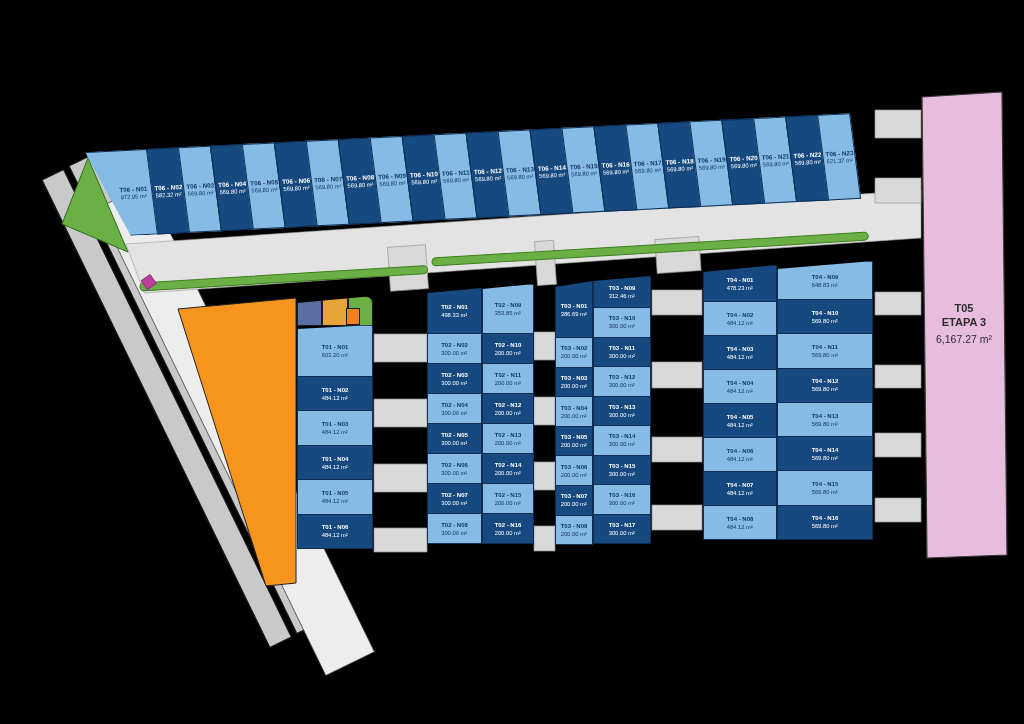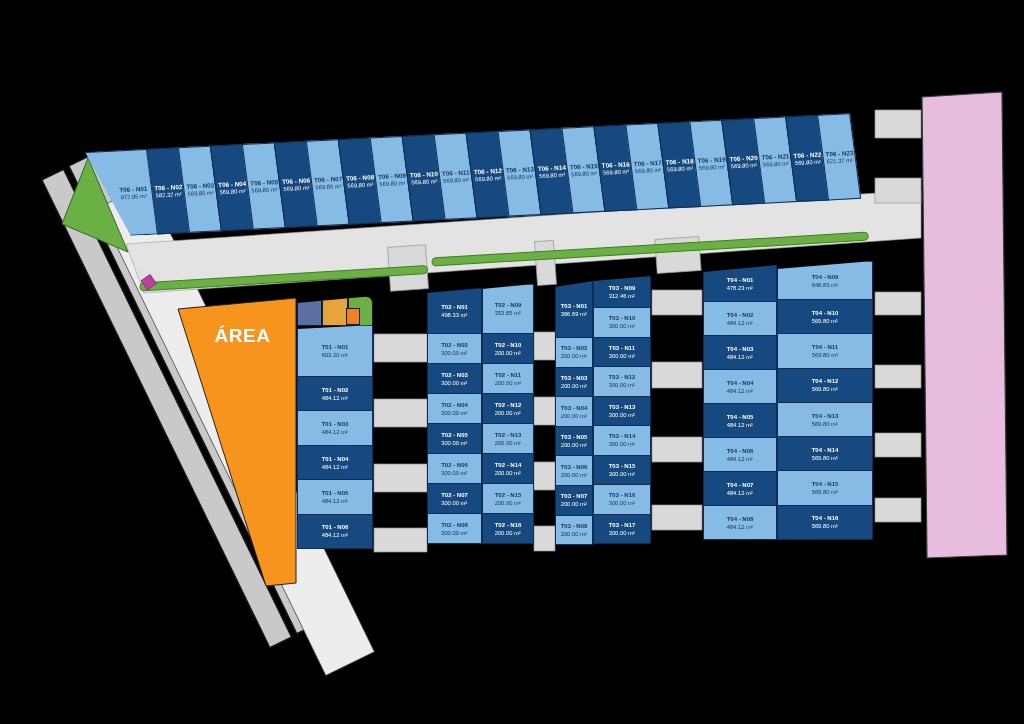--- a/index.html
+++ b/index.html
@@ -590,17 +590,21 @@
         <div class="lot dark" style="height: 35.3px;">
           <div class="lbl">
             <div class="lname">T04 - N16</div>
             <div class="larea">569.80 m²</div>
           </div>
         </div>
       </div>
     </div>
 
   <div id="commercial-label">
-    <div>ÁREA</div>
   </div>
 
+  <div id="t05-label">
+    <div class="tl1">T05</div>
+    <div class="tl2">ETAPA 3</div>
+    <div class="tl3">6,167.27 m²</div>
+  </div>
 
 </div>
 
 </body></html>

